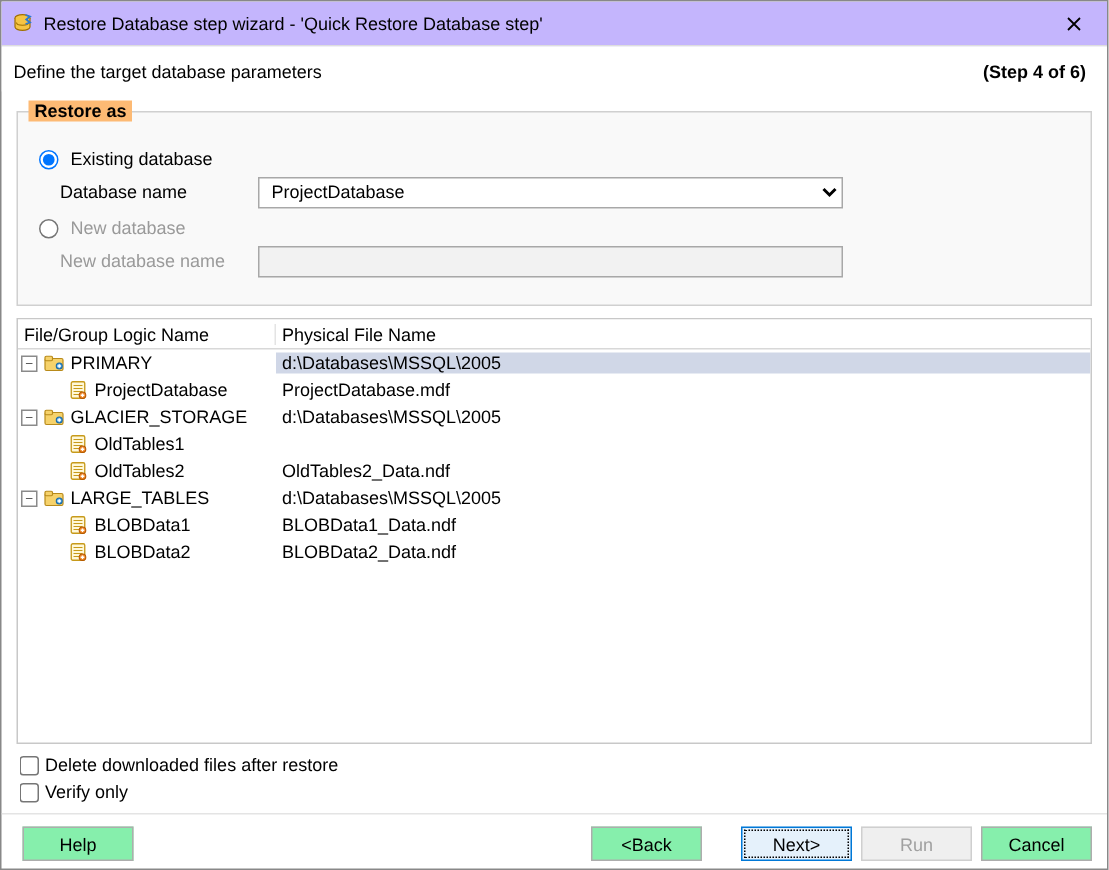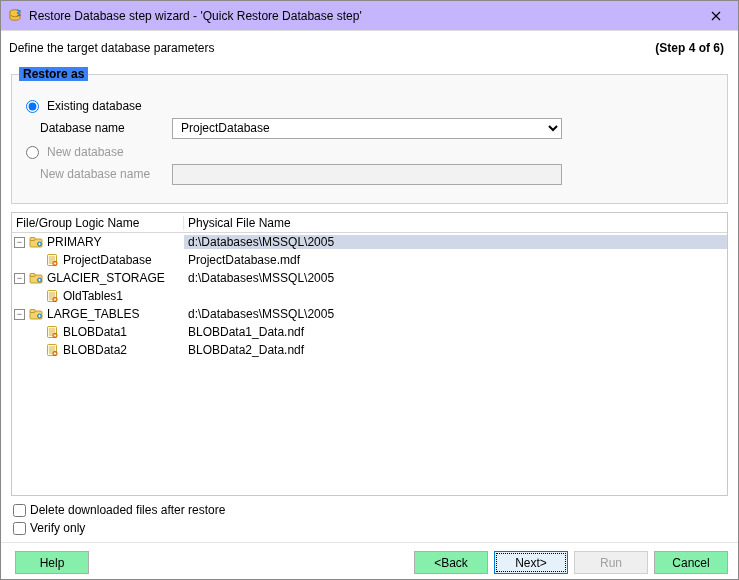--- a/index.html
+++ b/index.html
@@ -43,21 +43,21 @@
   .header-row .right { font-weight: bold; }
   .fieldset {
     margin: 6px 10px 8px 10px;
     border: 1px solid #d0d0d0;
     background: #f9f9f9;
     padding: 8px 10px 12px 10px;
   }
   .fieldset-title {
     font-weight: bold;
     margin: -15px 0 6px -3px;
-    background: #3b82f6;
+    background: #fdba74;
     display: inline-block;
     padding: 0 4px;
     color: #000;
   }
   .radio-row {
     display: flex;
     align-items: center;
     margin: 4px 0 4px 4px;
     gap: 4px;
   }
@@ -151,21 +151,21 @@
     margin-top: 6px;
   }
   .btnbar .right { display: flex; gap: 6px; }
   button.wbtn {
     width: 74px; height: 23px;
     font: inherit;
     background: #86efac;
     border: 1px solid #adadad;
     color: #000;
   }
-  button.wbtn.focus { border: 1px solid #0078d7; outline: 1px dotted #000; outline-offset: -3px; background: #e5f1fb; }
+  button.wbtn.focus { border: 1px solid #0078d7; outline: 1px dotted #000; outline-offset: -3px; background: #e5f1fb; margin-left: 20px; }
   button.wbtn:disabled { color: #a0a0a0; background: #efefef; border-color: #cfcfcf; }
 </style>
 </head>
 <body>
 
 <div class="titlebar">
   <span class="title-icon">
     <svg width="16" height="16" viewBox="0 0 16 16">
       <ellipse cx="8" cy="4" rx="5" ry="2.2" fill="#f5c444" stroke="#a07000" stroke-width="0.8"></ellipse>
       <path d="M3 4 v6 a5 2.2 0 0 0 10 0 v-6" fill="#f5c444" stroke="#a07000" stroke-width="0.8"></path>
@@ -269,20 +269,35 @@
               <rect x="2.5" y="1.5" width="9" height="11" rx="1" fill="#fff8d8" stroke="#c79a1a" stroke-width="0.9"></rect>
               <path d="M4 4 h6 M4 6 h6 M4 8 h6 M4 10 h4" stroke="#c79a1a" stroke-width="0.7"></path>
               <circle cx="10" cy="10.5" r="2.2" fill="#f08a2a" stroke="#b55600" stroke-width="0.7"></circle>
               <path d="M10 9.3 v2.4 M8.8 10.5 h2.4" stroke="#fff" stroke-width="0.9"></path>
             </svg>
           </span>
           <span>OldTables1</span>
         </div>
       </div>
       <div class="grow">
+        <div class="c1 indent1">
+          <span style="width: 11px; flex-shrink: 0;"></span>
+          <span class="ficon">
+            <svg width="14" height="14" viewBox="0 0 14 14">
+              <rect x="2.5" y="1.5" width="9" height="11" rx="1" fill="#fff8d8" stroke="#c79a1a" stroke-width="0.9"></rect>
+              <path d="M4 4 h6 M4 6 h6 M4 8 h6 M4 10 h4" stroke="#c79a1a" stroke-width="0.7"></path>
+              <circle cx="10" cy="10.5" r="2.2" fill="#f08a2a" stroke="#b55600" stroke-width="0.7"></circle>
+              <path d="M10 9.3 v2.4 M8.8 10.5 h2.4" stroke="#fff" stroke-width="0.9"></path>
+            </svg>
+          </span>
+          <span>OldTables2</span>
+        </div>
+        <div class="c2">OldTables2_Data.ndf</div>
+      </div>
+      <div class="grow">
         <div class="c1 indent0">
           <span class="tree-toggle">−</span>
           <span class="ficon">
             <svg width="14" height="14" viewBox="0 0 14 14">
               <rect x="1" y="4" width="12" height="8" rx="1" fill="#f6d26b" stroke="#b88a1a" stroke-width="0.8"></rect>
               <rect x="1" y="2.5" width="5" height="3" rx="0.8" fill="#f6d26b" stroke="#b88a1a" stroke-width="0.8"></rect>
               <circle cx="10.5" cy="9" r="2" fill="#4aa3e0" stroke="#1a6aa8" stroke-width="0.7"></circle>
               <path d="M10.5 7.8 v2.4 M9.3 9 h2.4" stroke="#fff" stroke-width="0.9"></path>
             </svg>
           </span>

